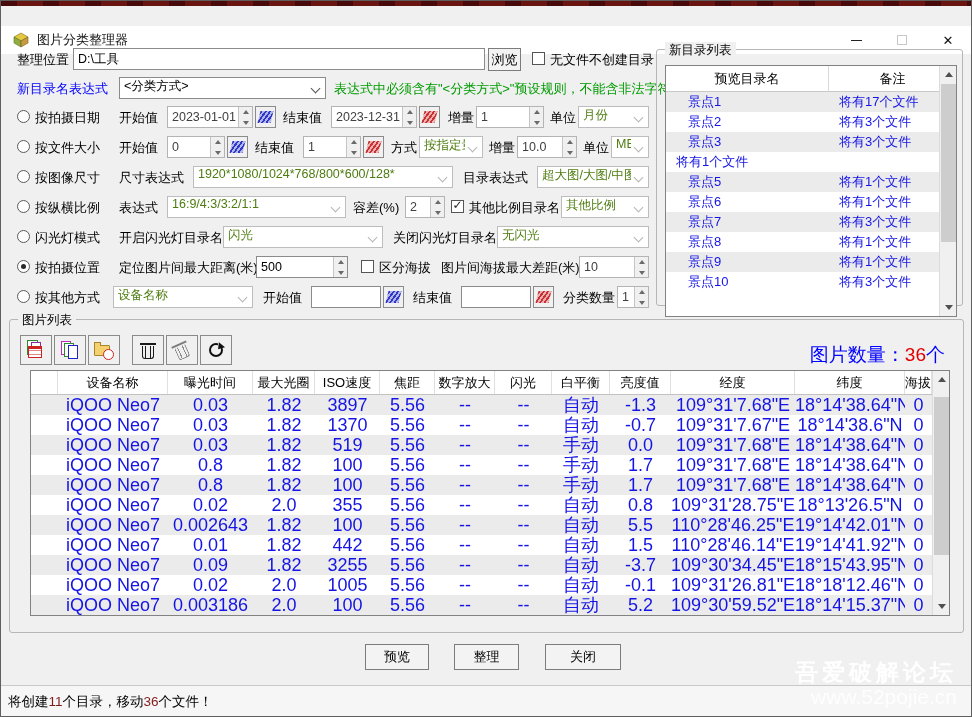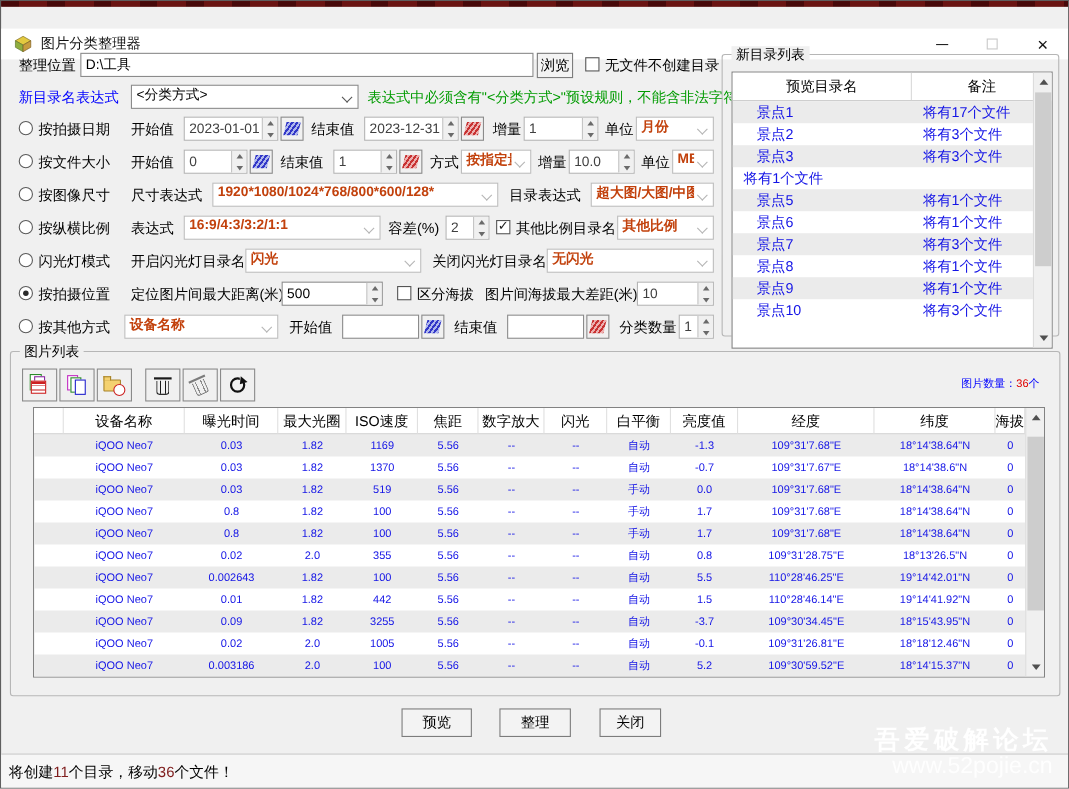--- a/index.html
+++ b/index.html
@@ -34,21 +34,21 @@
   .field.dis .val{color:#404040;}
   .spin{width:14px;height:100%;border-left:1px solid #c5c5c5;display:flex;flex-direction:column;background:#f0f0f0;}
   .spin i{flex:1;position:relative;}
   .spin i::after{content:"";position:absolute;left:3.5px;border-left:3px solid transparent;border-right:3px solid transparent;}
   .spin .up::after{top:3px;border-bottom:4px solid #6a6a6a;}
   .spin .dn::after{top:4px;border-top:4px solid #6a6a6a;}
 
   .combo{position:absolute;top:0;height:22px;background:#fff;border:1px solid #8b8b8b;display:flex;overflow:hidden;}
   .combo .val{flex:1;padding-left:4px;font-size:12.5px;white-space:nowrap;overflow:hidden;}
   .combo.dis{border-color:#bdbdbd;}
-  .combo.dis .val{color:#c2410c;font-weight:bold;}
+  .combo.dis .val{color:#4d7c0f;}
   .chev{width:17px;height:100%;position:relative;}
   .chev::after{content:"";position:absolute;left:4px;top:7px;width:6px;height:6px;border-right:1.5px solid #555;border-bottom:1.5px solid #555;transform:rotate(45deg);}
   .combo.dis .chev::after{border-color:#b5b5b5;}
 
   .mm{position:absolute;top:0;width:21px;height:22px;border:1px solid #8b8b8b;background:#f1f1f1;display:flex;align-items:center;justify-content:center;}
   .hatch{width:13px;height:12px;transform:skewX(-14deg);}
   .hatch.blue{background:repeating-linear-gradient(115deg,#3237c8 0 2px,#aeb6ec 2px 4px);}
   .hatch.red{background:repeating-linear-gradient(115deg,#c83232 0 2px,#ecaeae 2px 4px);}
 
   .btn{position:absolute;height:26px;background:#f3f3f3;border:1px solid #7c7c7c;font-size:13px;
@@ -93,21 +93,21 @@
   .ic-trash.gray .lid{background:#7c7c7c;}
   .ic-trash.gray .bod{border-color:#7c7c7c;background:repeating-linear-gradient(90deg,transparent 0 2px,#8d8d8d 2px 3px,transparent 3px 5px);}
   .ic-trash.gray{transform:rotate(-24deg);}
   .ic-refresh{width:14px;height:14px;border:2.2px solid #111;border-radius:50%;position:relative;}
   .ic-refresh::before{content:"";position:absolute;right:-3px;top:-3px;width:6px;height:6px;background:#f0f0f0;}
   .ic-refresh::after{content:"";position:absolute;right:-3px;top:-1px;border-left:4px solid transparent;border-right:4px solid transparent;border-top:6px solid #111;transform:rotate(40deg);}
 
   .pic-table{position:absolute;left:20px;top:50px;width:920px;height:246px;background:#fff;border:1px solid #828282;}
   .thdr{display:flex;height:24px;background:#fff;border-bottom:1px solid #c2c2c2;}
   .thdr .th{font-size:13px;display:flex;align-items:center;justify-content:center;border-right:1px solid #e0e0e0;white-space:nowrap;overflow:hidden;}
-  .tr{display:flex;height:20px;align-items:center;color:#1414e6;font-size:10px;}
+  .tr{display:flex;height:20px;align-items:center;color:#1414e6;font-size:18px;}
   .tr.alt{background:#ebebeb;}
   .tr .td{text-align:center;white-space:nowrap;overflow:hidden;}
 
   .statusbar{position:absolute;left:0;top:684px;width:100%;height:32px;background:#f6f6f6;border-top:1px solid #c9c9c9;
     display:flex;align-items:center;padding-left:7px;font-size:13.5px;}
   .statusbar .red{color:#7f1d1d;}
   .wm1{position:absolute;right:14px;top:656px;font-size:23px;font-weight:bold;letter-spacing:4px;color:rgba(255,255,255,0.95);z-index:50;}
   .wm2{position:absolute;right:14px;top:684px;font-size:21px;color:rgba(255,255,255,0.88);z-index:50;}
 </style>
 </head>
@@ -439,21 +439,21 @@
     <div class="toolbtn" style="left:156px;">
         <span class="ic-trash gray">
           <span class="lid"></span>
           <span class="bod"></span>
         </span>
       </div>
     <div class="toolbtn" style="left:190px;">
         <span class="ic-refresh"></span>
       </div>
 
-    <div style="position:absolute;right:18px;top:22px;font-size:10px;color:#0000ff;">
+    <div style="position:absolute;right:18px;top:22px;font-size:19px;color:#0000ff;">
       <span>图片数量：</span><span style="color:#e00000">36</span><span>个</span>
     </div>
 
     <div class="pic-table">
       <div class="thdr" style="margin-right:17px;">
           <div class="th" style="width: 27px;"></div>
           <div class="th" style="width: 110px;">设备名称</div>
           <div class="th" style="width: 85px;">曝光时间</div>
           <div class="th" style="width: 62px;">最大光圈</div>
           <div class="th" style="width: 65px;">ISO速度</div>
@@ -465,21 +465,21 @@
           <div class="th" style="width: 124px;">经度</div>
           <div class="th" style="width: 110px;">纬度</div>
           <div class="th" style="flex: 1 1 0%;">海拔</div>
         </div>
       <div style="margin-right:17px;">
           <div class="tr alt">
             <div class="td" style="width: 27px;"></div>
             <div class="td" style="width: 110px;">iQOO Neo7</div>
             <div class="td" style="width: 85px;">0.03</div>
             <div class="td" style="width: 62px;">1.82</div>
-            <div class="td" style="width: 65px;">1169</div>
+            <div class="td" style="width: 65px;">3897</div>
             <div class="td" style="width: 55px;">5.56</div>
             <div class="td" style="width: 60px;">--</div>
             <div class="td" style="width: 57px;">--</div>
             <div class="td" style="width: 58px;">自动</div>
             <div class="td" style="width: 61px;">-1.3</div>
             <div class="td" style="width: 124px;">109°31'7.68"E</div>
             <div class="td" style="width: 110px;">18°14'38.64"N</div>
             <div class="td" style="flex: 1 1 0%;">0</div>
           </div>
           <div class="tr">
@@ -636,21 +636,21 @@
       <div class="vscroll">
         <div class="sarrow up"></div>
         <div class="sthumb" style="top:26px;height:158px;"></div>
         <div class="sarrow down"></div>
       </div>
     </div>
   </div>
 
   <div class="btn" style="left:364px;top:643px;width:64px;">预览</div>
   <div class="btn" style="left:453px;top:643px;width:65px;">整理</div>
-  <div class="btn" style="left:544px;top:643px;width:56px;">关闭</div>
+  <div class="btn" style="left:544px;top:643px;width:76px;">关闭</div>
 
   <div class="statusbar">
     <span>将创建</span>
       <span class="red">11</span>
       <span>个目录，移动</span>
       <span class="red">36</span>
       <span>个文件！</span>
   </div>
 
   <div class="wm1">吾爱破解论坛</div>

